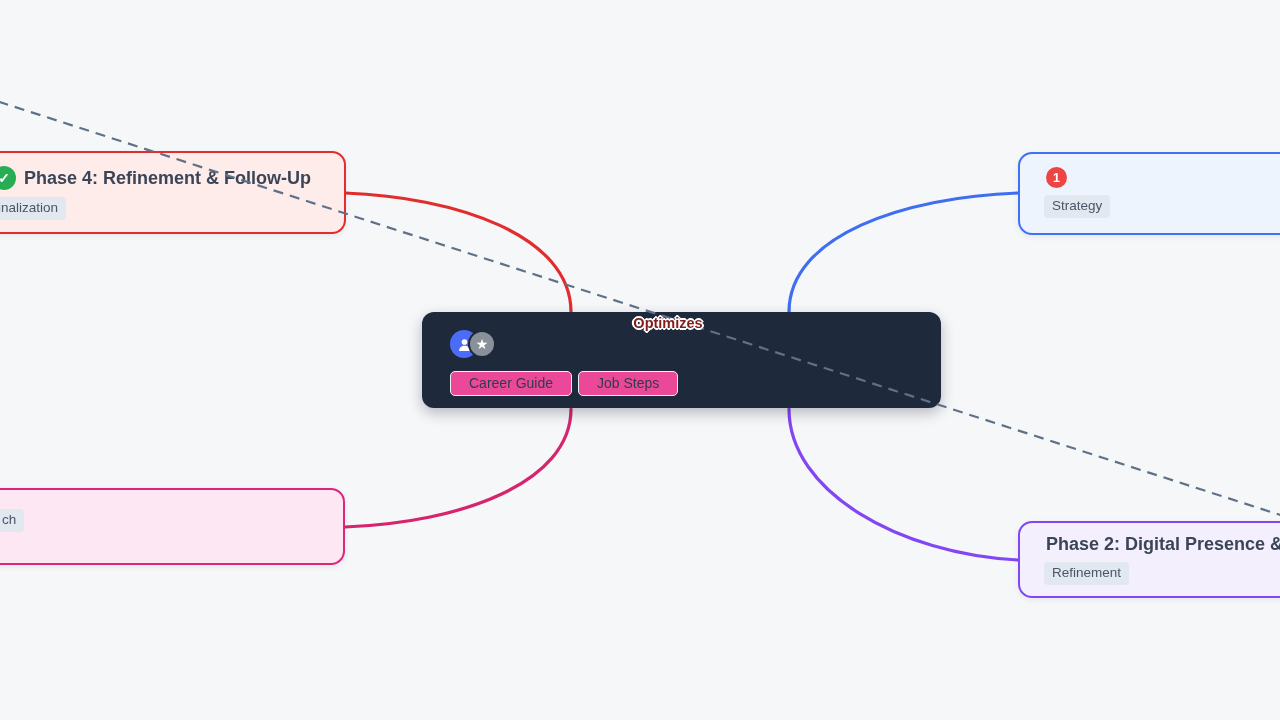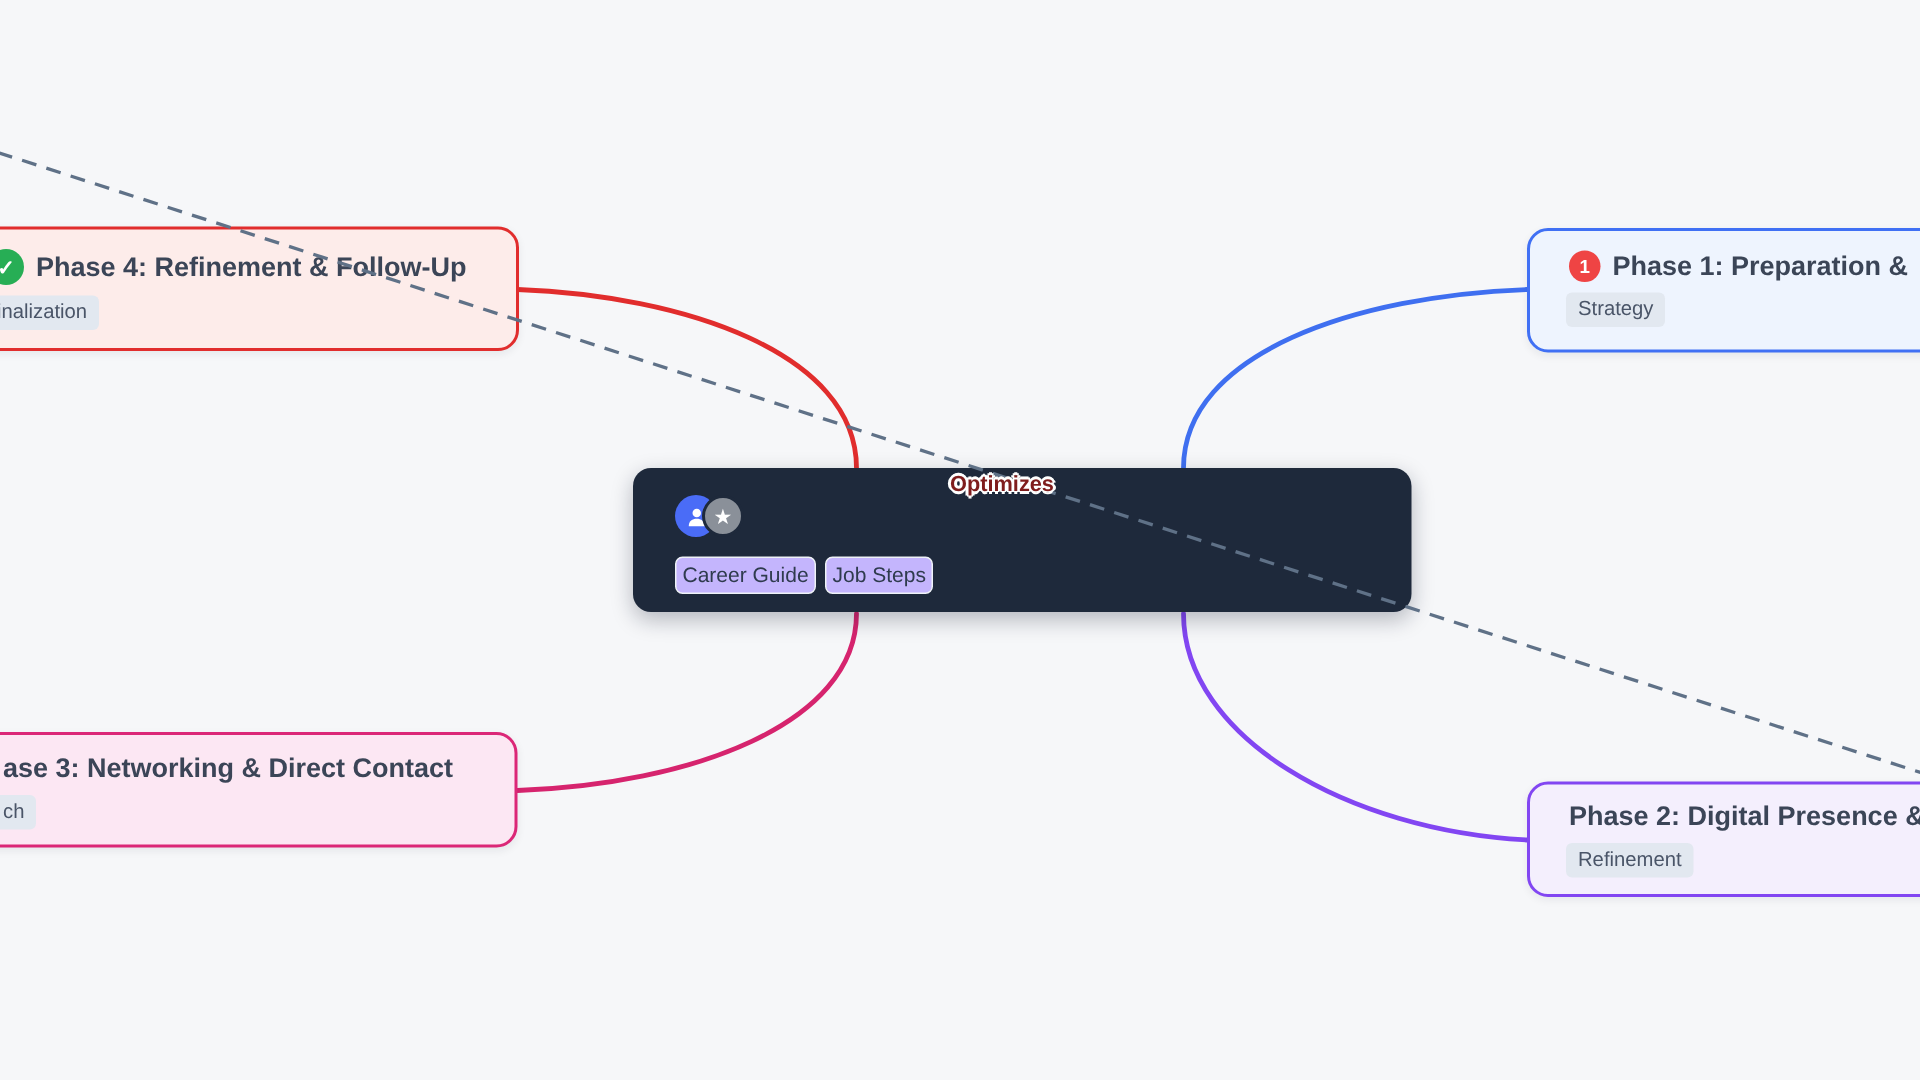--- a/index.html
+++ b/index.html
@@ -36,22 +36,22 @@
     background:#8a9099; margin-left:-10px; z-index:2;
     border:2.5px solid #1e293b; color:#ffffff; font-size:14px; line-height:1;
   }
   .avatar-user svg { width:17px; height:17px; display:block; }
   .center-title {
     color:#ffffff; font-size:26px; font-weight:700; margin-left:7px;
     letter-spacing:.2px; white-space:nowrap;
   }
   .center-tags { display:flex; gap:6px; margin-top:13px; }
   .center-tag {
-    background:#c4b5fd; color:#2f3b4e; font-size:14px; line-height:1;
-    padding:4px 4px 5px; border-radius:5px; border:1px solid #eef2f7;
+    background:#ec4899; color:#2f3b4e; font-size:14px; line-height:1;
+    padding:4px 18px 5px; border-radius:5px; border:1px solid #eef2f7;
     white-space:nowrap;
   }
 
   
   .phase-node {
     position:absolute; z-index:10; border-radius:14px; border:2.5px solid;
     box-shadow:0 2px 6px rgba(15,23,42,.07); cursor:pointer;
   }
   .phase-title-row { display:flex; align-items:center; gap:8px; }
   .phase-title {
@@ -113,29 +113,25 @@
     <div class="phase-title-row">
       <span class="marker-check" style="background: rgb(39, 174, 85);">✓</span>
       <span class="phase-title">Phase 4: Refinement &amp; Follow-Up</span>
     </div>
     <span class="phase-tag">inalization</span>
   </div>
 
   <div class="phase-node phase1" style="background: rgb(238, 244, 254); border-color: rgb(64, 112, 244);">
     <div class="phase-title-row">
       <span class="marker-num" style="background: rgb(239, 68, 68);">1</span>
-      <span class="phase-title">Phase 1: Preparation &amp;</span>
     </div>
     <span class="phase-tag">Strategy</span>
   </div>
 
   <div class="phase-node phase3" style="background: rgb(252, 231, 243); border-color: rgb(219, 39, 119);">
-    <div class="phase-title-row">
-      <span class="phase-title">ase 3: Networking &amp; Direct Contact</span>
-    </div>
     <span class="phase-tag">ch</span>
   </div>
 
   <div class="phase-node phase2" style="background: rgb(244, 239, 253); border-color: rgb(130, 70, 242);">
     <div class="phase-title-row">
       <span class="phase-title">Phase 2: Digital Presence &amp;</span>
     </div>
     <span class="phase-tag">Refinement</span>
   </div>
 

